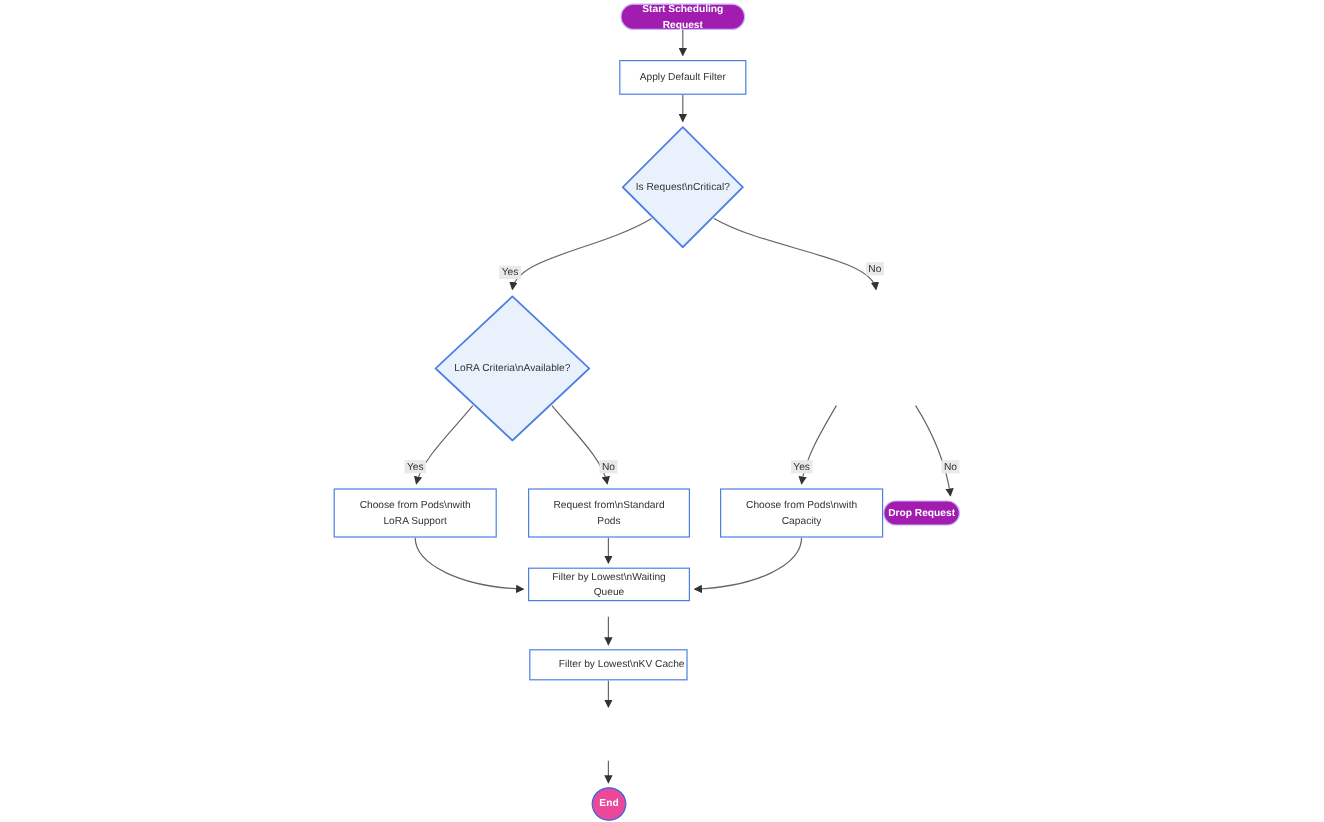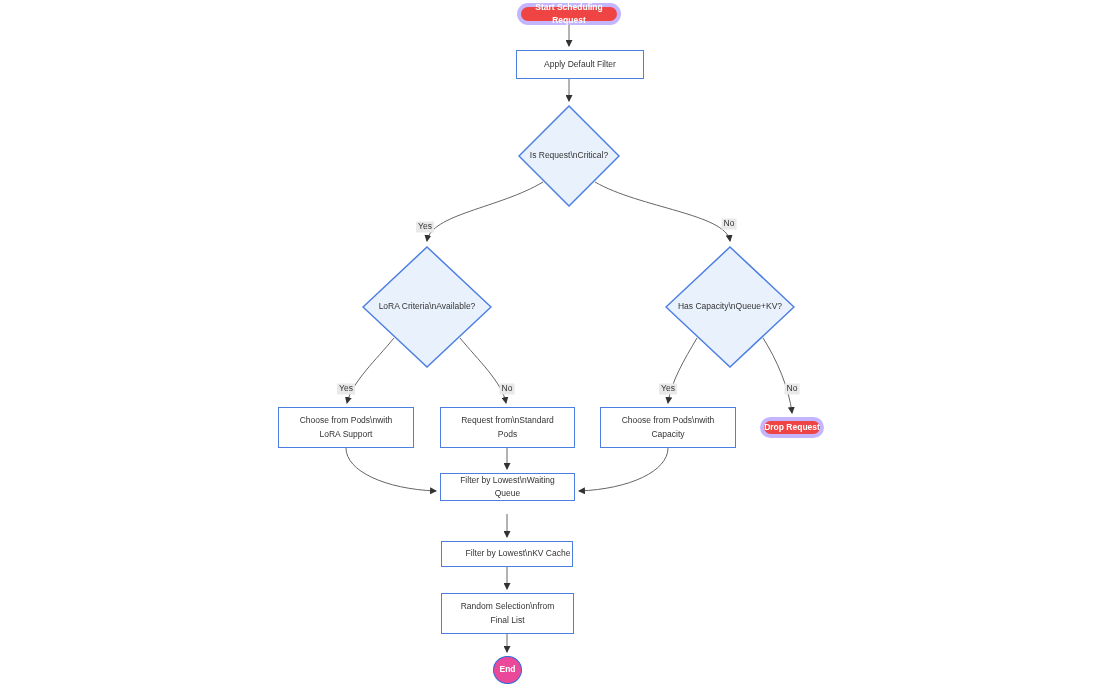--- a/index.html
+++ b/index.html
@@ -33,22 +33,22 @@
     box-sizing: border-box;
   }
   .lbl {
     white-space: pre-line;
     text-align: center;
     font-size: 8.5px;
     line-height: 1.55;
     color: #333333;
   }
   .pill {
-    background: #ef4444;
-    border: 4px solid #c4b5fd;
+    background: #a21caf;
+    border: 1px solid #c4b5fd;
     border-radius: 12px;
   }
   .pill .lbl {
     color: #ffffff;
     font-weight: 600;
   }
   .circle {
     background: #ec4899;
     border: 1px solid #2a6ce0;
     border-radius: 50%;
@@ -111,77 +111,67 @@
     <path d="M668,448 C668,471 630,489 579,491" marker-end="url(#arrow)"></path>
     <path d="M507,514 L507,537" marker-end="url(#arrow)"></path>
     <path d="M507,567 L507,589" marker-end="url(#arrow)"></path>
     <path d="M507,634 L507,652" marker-end="url(#arrow)"></path>
   </svg>
 
   <div class="node pill" style="left:517px;top:3px;width:104px;height:22px;">
     <span class="lbl">Start Scheduling Request</span>
   </div>
 
-  <div class="node rect" style="left:516px;top:50px;width:128px;height:29px;">
+  <div class="node rect" style="left:516px;top:50px;width:106px;height:29px;">
     <span class="lbl">Apply Default Filter</span>
   </div>
 
   <div class="node diamond" style="left:518px;top:105px;width:102px;height:102px;">
     <svg width="102" height="102" viewBox="0 0 102 102">
       <polygon points="51,1 101,51 51,101 1,51"></polygon>
     </svg>
     <span class="lbl">Is Request\nCritical?</span>
   </div>
 
   <div class="node diamond" style="left:362px;top:246px;width:130px;height:122px;">
     <svg width="130" height="122" viewBox="0 0 130 122">
       <polygon points="65,1 129,61 65,121 1,61"></polygon>
     </svg>
     <span class="lbl">LoRA Criteria\nAvailable?</span>
   </div>
 
-  <div class="node diamond" style="left:665px;top:246px;width:130px;height:122px;">
-    <svg width="130" height="122" viewBox="0 0 130 122">
-      <polygon points="65,1 129,61 65,121 1,61"></polygon>
-    </svg>
-    <span class="lbl">Has Capacity\nQueue+KV?</span>
-  </div>
 
   <div class="node rect" style="left:278px;top:407px;width:136px;height:41px;">
     <span class="lbl">Choose from Pods\nwith
 LoRA Support</span>
   </div>
 
   <div class="node rect" style="left:440px;top:407px;width:135px;height:41px;">
     <span class="lbl">Request from\nStandard
 Pods</span>
   </div>
 
   <div class="node rect" style="left:600px;top:407px;width:136px;height:41px;">
     <span class="lbl">Choose from Pods\nwith
 Capacity</span>
   </div>
 
-  <div class="node pill" style="left:760px;top:417px;width:64px;height:21px;">
+  <div class="node pill" style="left:736px;top:417px;width:64px;height:21px;">
     <span class="lbl">Drop Request</span>
   </div>
 
   <div class="node rect" style="left:440px;top:473px;width:135px;height:28px;">
     <span class="lbl">Filter by Lowest\nWaiting
 Queue</span>
   </div>
 
   <div class="node rect" style="left:441px;top:541px;width:132px;height:26px;padding-left:22px;">
     <span class="lbl">Filter by Lowest\nKV Cache</span>
   </div>
 
-  <div class="node rect" style="left:441px;top:593px;width:133px;height:41px;">
-    <span class="lbl">Random Selection\nfrom
-Final List</span>
-  </div>
 
   <div class="node circle" style="left:493px;top:656px;width:29px;height:28px;">
     <span class="lbl">End</span>
   </div>
 
   <div class="edge-label" style="left:425px;top:227px;">Yes</div>
   <div class="edge-label" style="left:729px;top:224px;">No</div>
   <div class="edge-label" style="left:346px;top:389px;">Yes</div>
   <div class="edge-label" style="left:507px;top:389px;">No</div>
   <div class="edge-label" style="left:668px;top:389px;">Yes</div>

